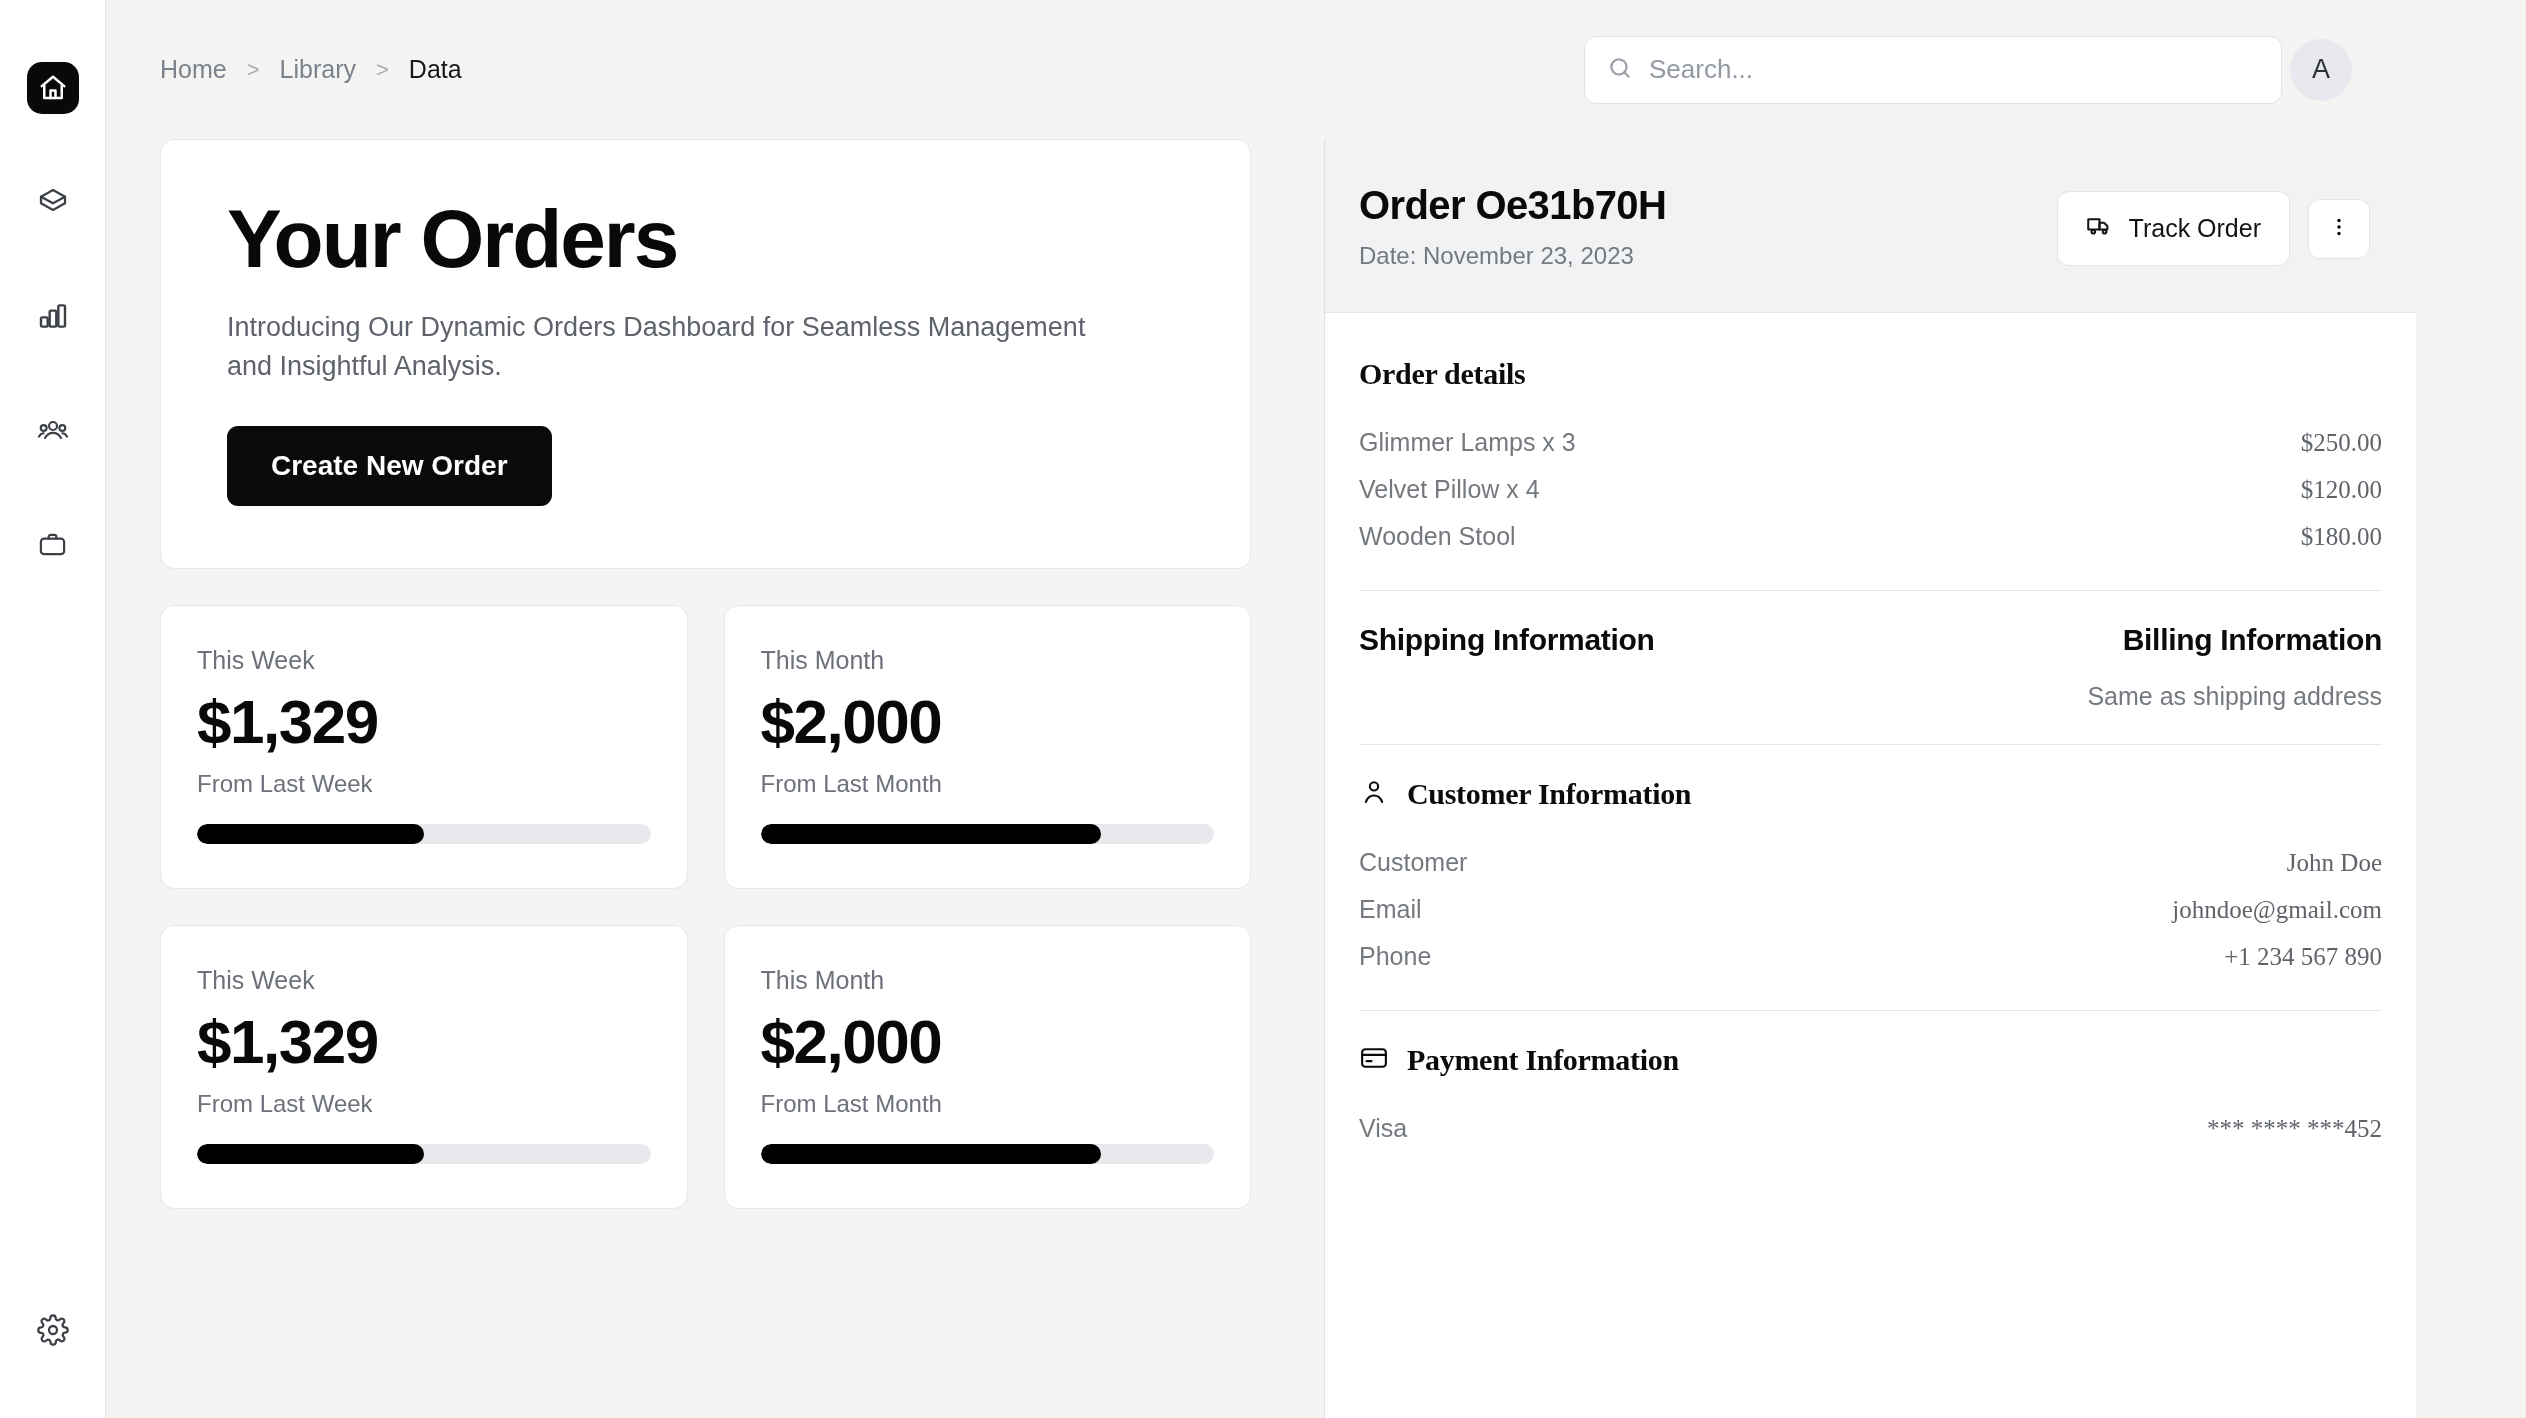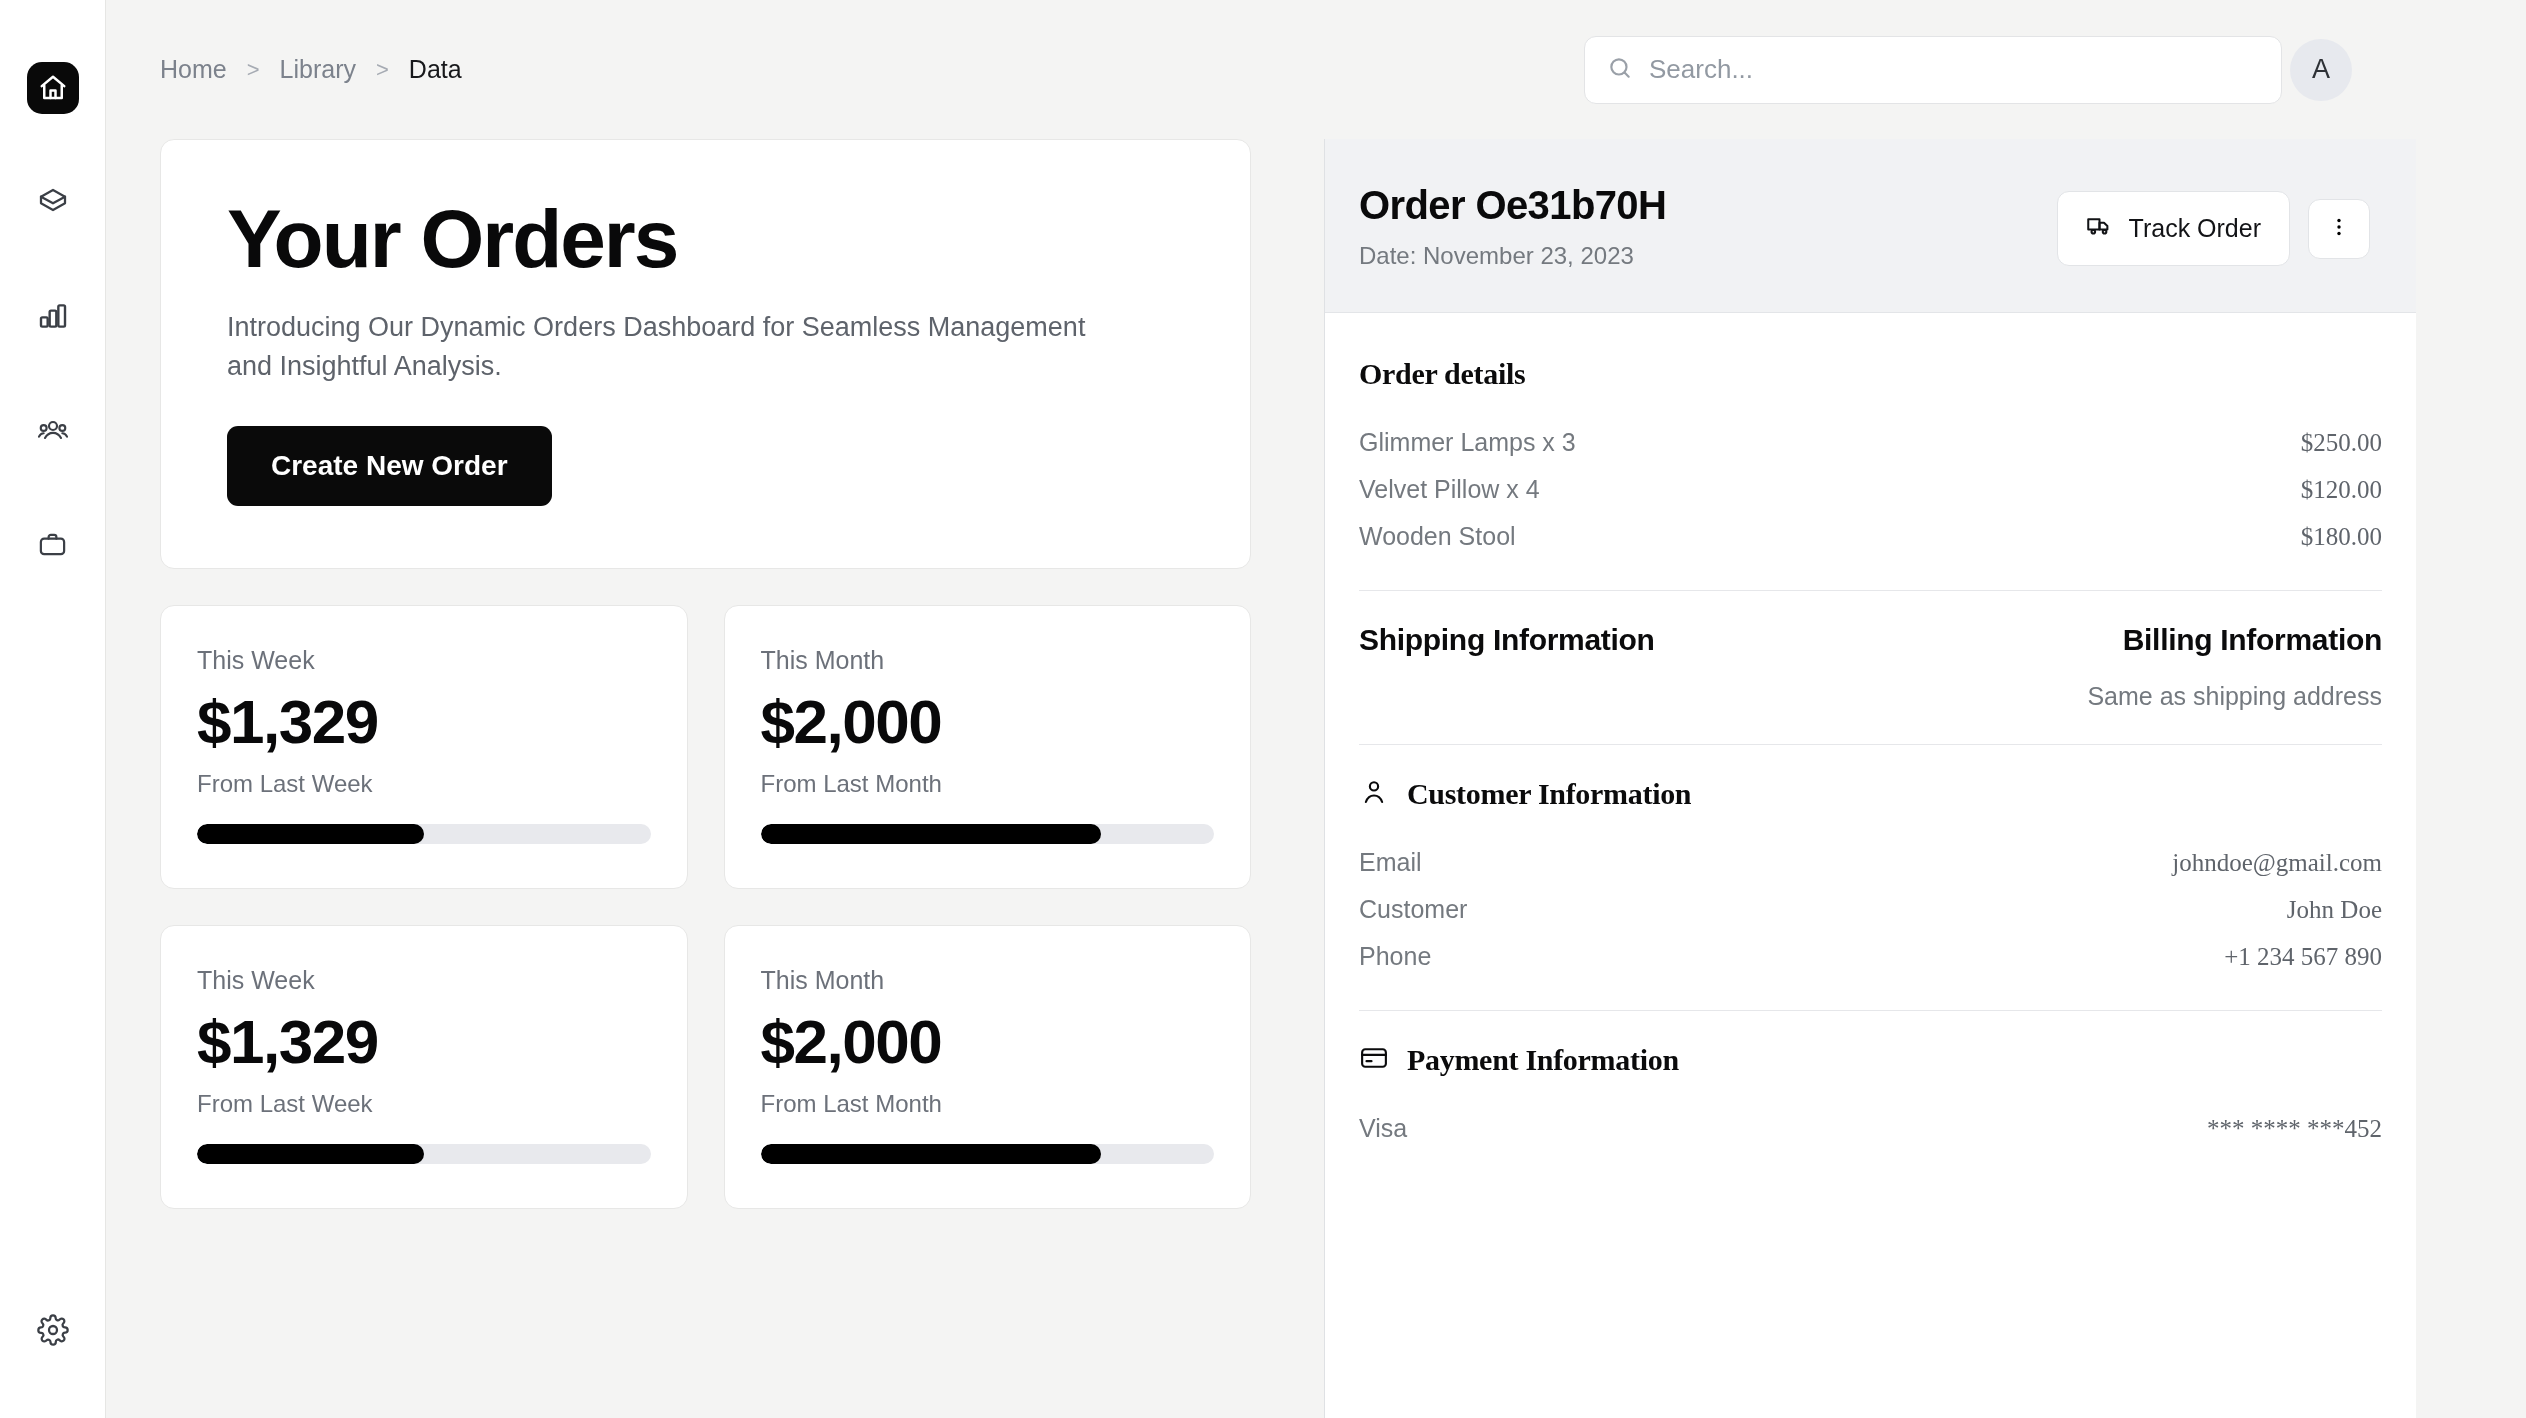--- a/index.html
+++ b/index.html
@@ -379,26 +379,26 @@
             <span>
               <svg width="30" height="30" viewBox="0 0 24 24" fill="none" stroke="#0b0b0c" stroke-width="1.7" stroke-linecap="round" stroke-linejoin="round">
                 <circle cx="12" cy="7.5" r="3.3"></circle>
                   <path d="M5.5 20c1.2-3.4 3.7-5.2 6.5-5.2S17.3 16.6 18.5 20"></path>
               </svg>
             </span>
             <div class="section-title">Customer Information</div>
           </div>
 
           <div class="kv-row">
+            <span class="kv-key">Customer</span>
+            <span class="kv-val">John Doe</span>
+          </div>
+          <div class="kv-row">
             <span class="kv-key">Email</span>
             <span class="kv-val">johndoe@gmail.com</span>
-          </div>
-          <div class="kv-row">
-            <span class="kv-key">Customer</span>
-            <span class="kv-val">John Doe</span>
           </div>
           <div class="kv-row">
             <span class="kv-key">Phone</span>
             <span class="kv-val">+1 234 567 890</span>
           </div>
 
           <div class="divider"></div>
 
           <div class="section-title-row">
             <span>

